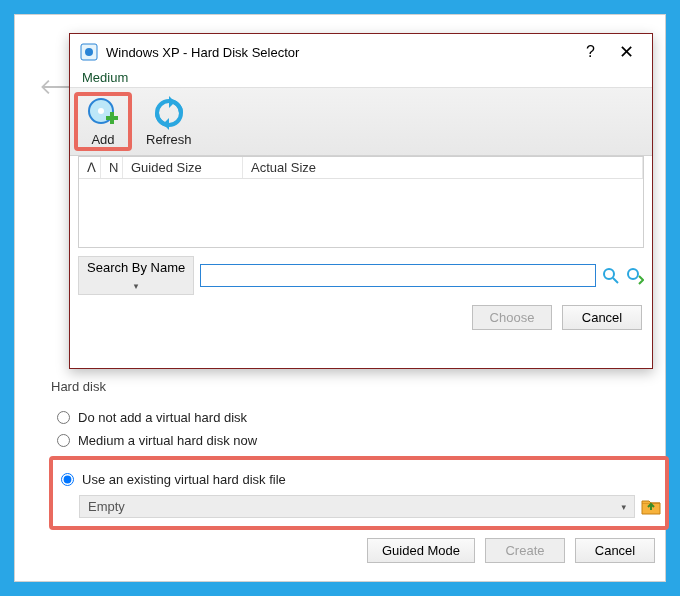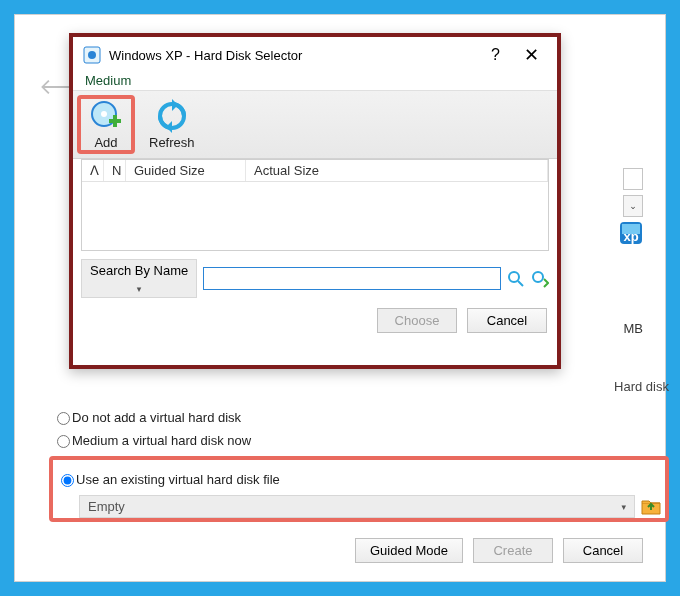--- a/index.html
+++ b/index.html
@@ -15,47 +15,47 @@
   }
 
   .back-arrow {
     position: absolute; left: 24px; top: 58px;
     color: #c0c0c0; font-size: 22px;
   }
 
   
   .bottom-buttons {
     position: absolute;
-    right: 22px; bottom: 18px;
+    right: 10px; bottom: 18px;
     display: flex; gap: 10px;
   }
   .btn {
     border: 1px solid #bfbfbf;
     background: linear-gradient(#fafafa,#ececec);
     padding: 4px 14px;
     min-width: 80px;
     text-align: center;
     cursor: pointer;
   }
   .btn.disabled { color: #a0a0a0; background: #eeeeee; }
 
   
   .fieldset {
     position: absolute;
     left: 36px; top: 364px;
     width: 618px;
   }
-  .fieldset-label { color: #444; margin-bottom: 16px; text-align: right; }
-  .radio-row { display:flex; align-items:flex-end; gap:2px; margin: 8px 0 8px 6px; color:#222;}
+  .fieldset-label { color: #444; margin-bottom: 16px; }
+  .radio-row { display:flex; align-items:center; gap:8px; margin: 8px 0 8px 6px; color:#222;}
   .radio-row input { margin:0; }
 
   .highlight-area {
     border: 4px solid #e96a5f;
     border-radius: 4px;
-    padding: 4px 4px 0 2px;
+    padding: 4px 4px 8px 2px;
     margin-left: -2px;
     margin-right: 0;
   }
 
   .dropdown-row { display:flex; align-items:center; gap:6px; margin: 8px 0 0 24px; justify-content: flex-end; }
   .dropdown {
     flex: 1;
     background: #ededed;
     border: 1px solid #d7d7d7;
     padding: 3px 8px;
@@ -63,23 +63,23 @@
     color:#555;
   }
   .dropdown .caret { font-size:9px; color:#555; }
 
   .folder-icon svg { display:block; }
 
   
   .modal {
     position: absolute;
     left: 54px; top: 18px;
-    width: 492px; height: 336px;
+    width: 584px; height: 336px;
     background: #fff;
-    border: 4px solid #7f1d1d;
+    border: 1px solid #7f1d1d;
     box-shadow: 0 4px 12px rgba(0,0,0,0.25);
   }
   .modal-title {
     display:flex; align-items:center; gap:8px;
     padding: 7px 10px;
   }
   .modal-title .title-text { font-weight: 500; flex:1; }
   .modal-title .help { font-size:16px; padding:0 8px; cursor:pointer; }
   .modal-title .close { font-size:18px; padding:0 8px; cursor:pointer; }
 

